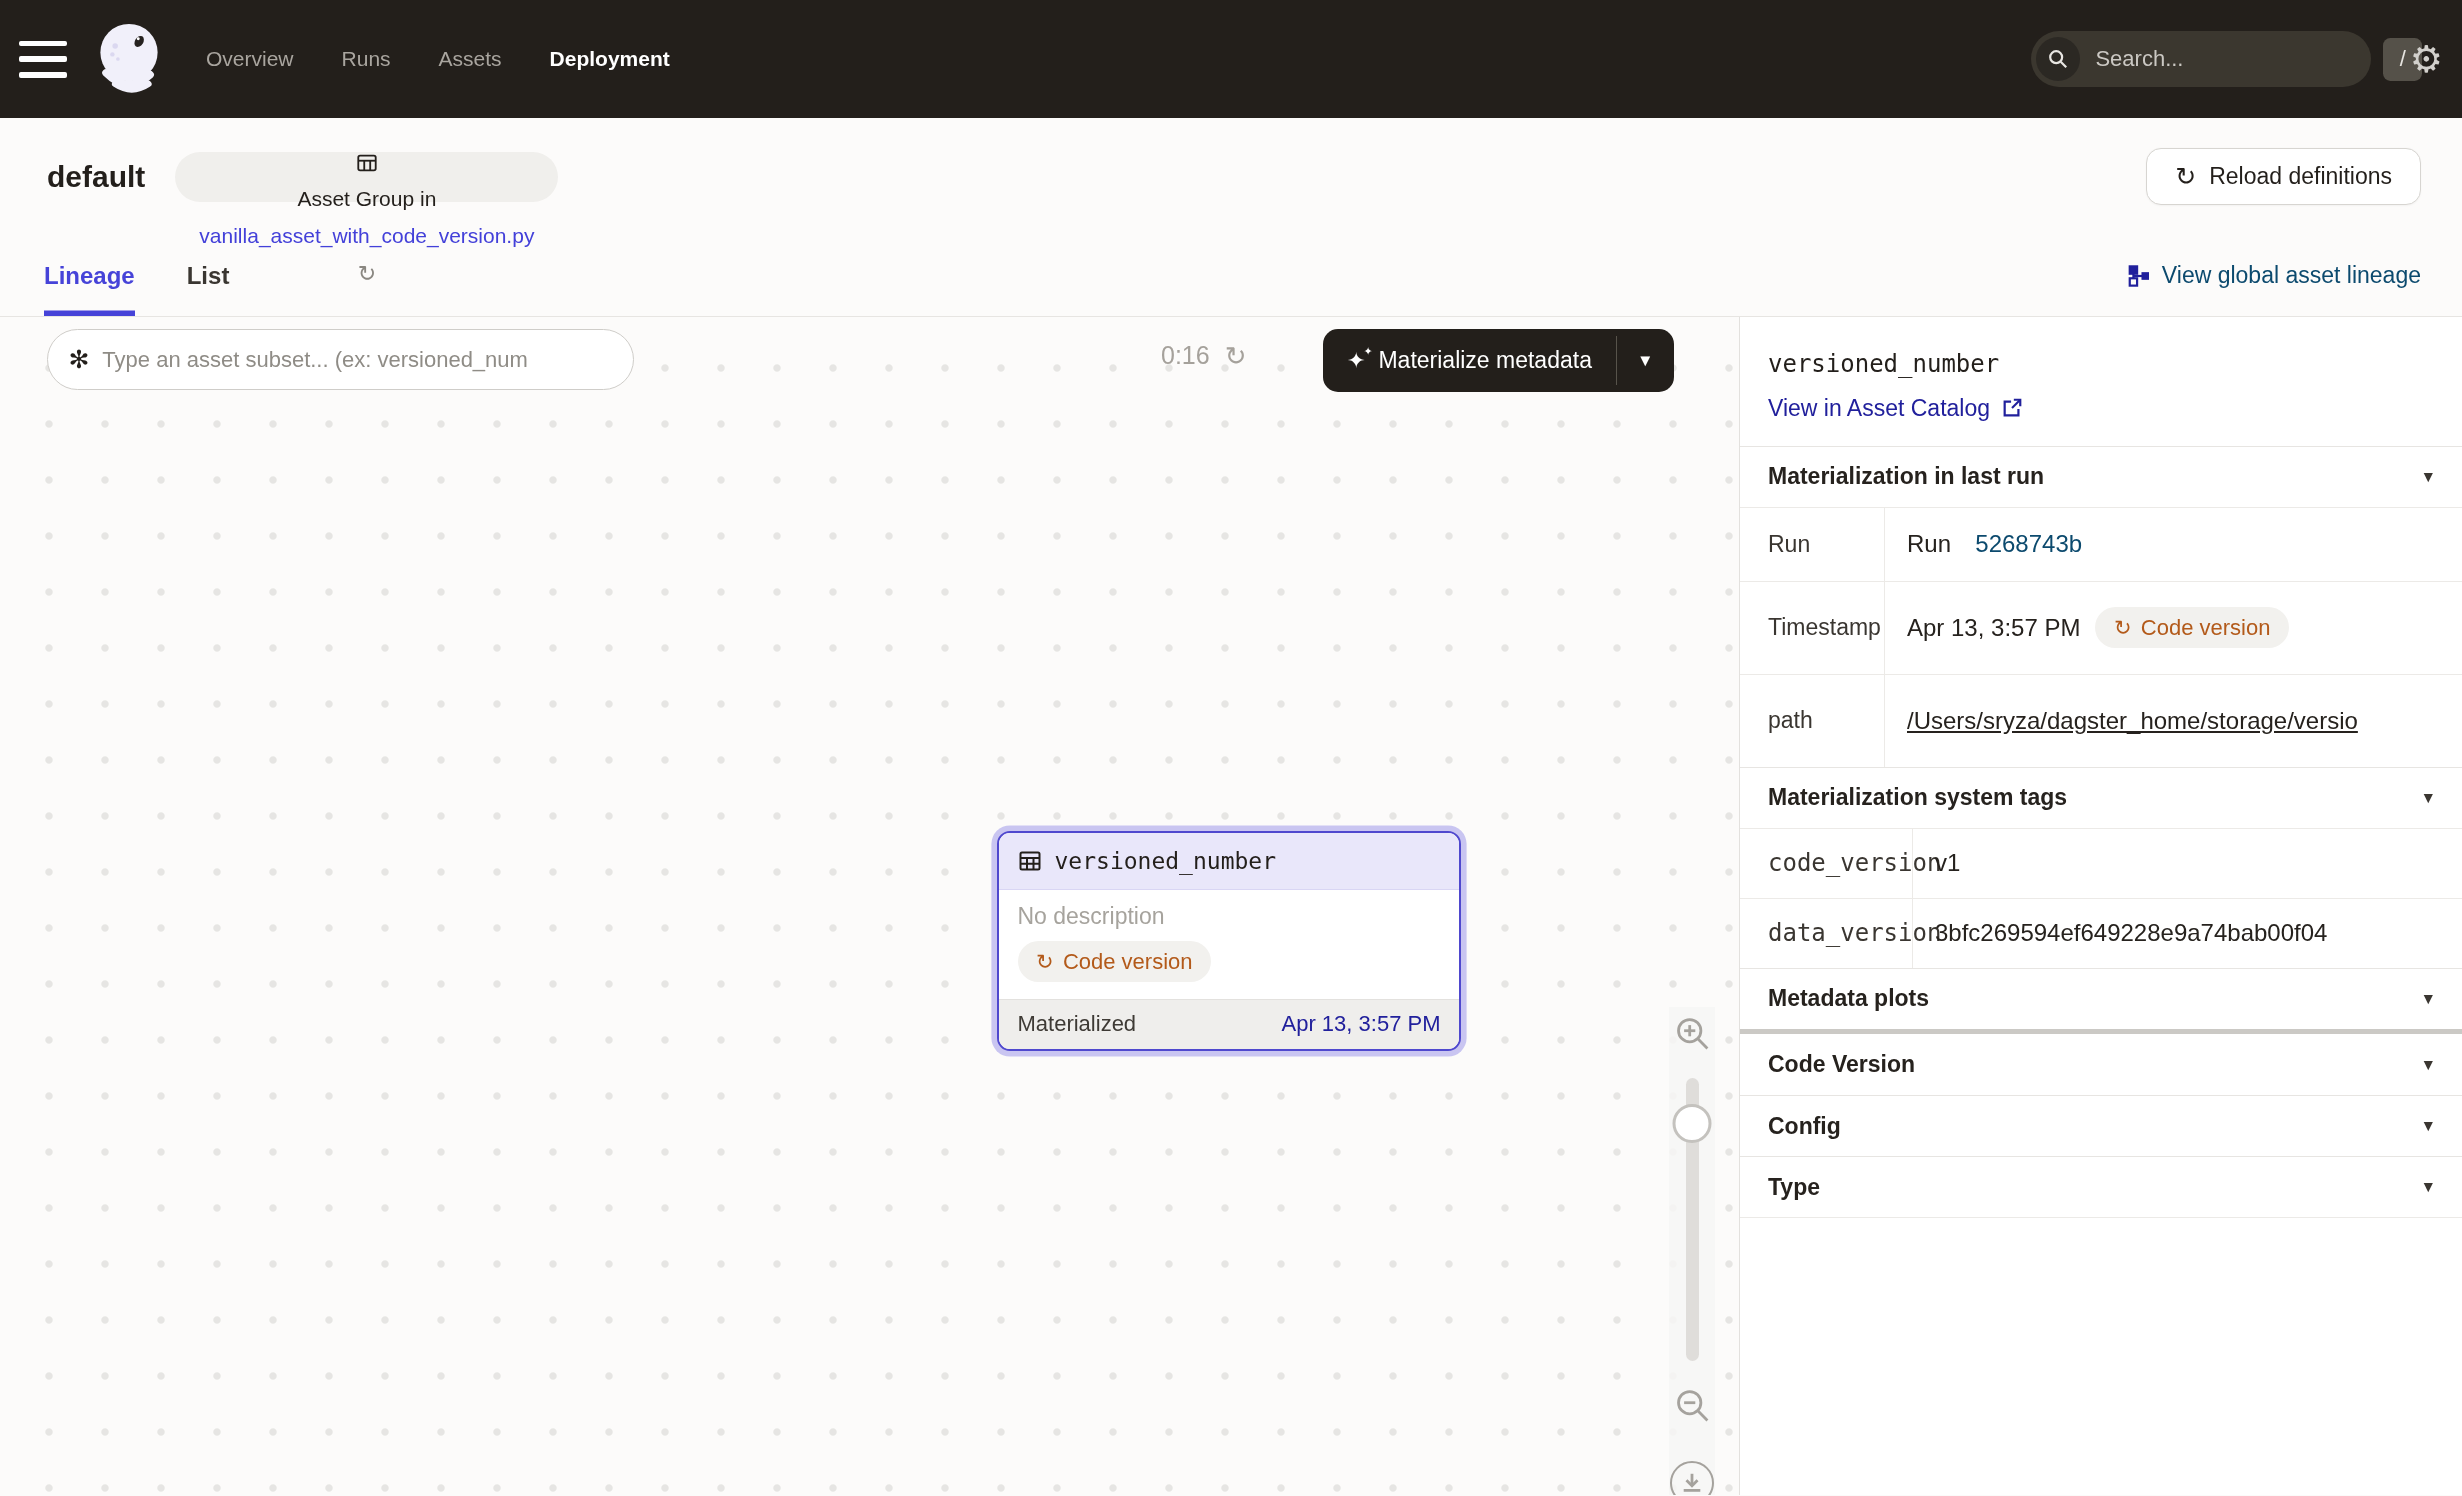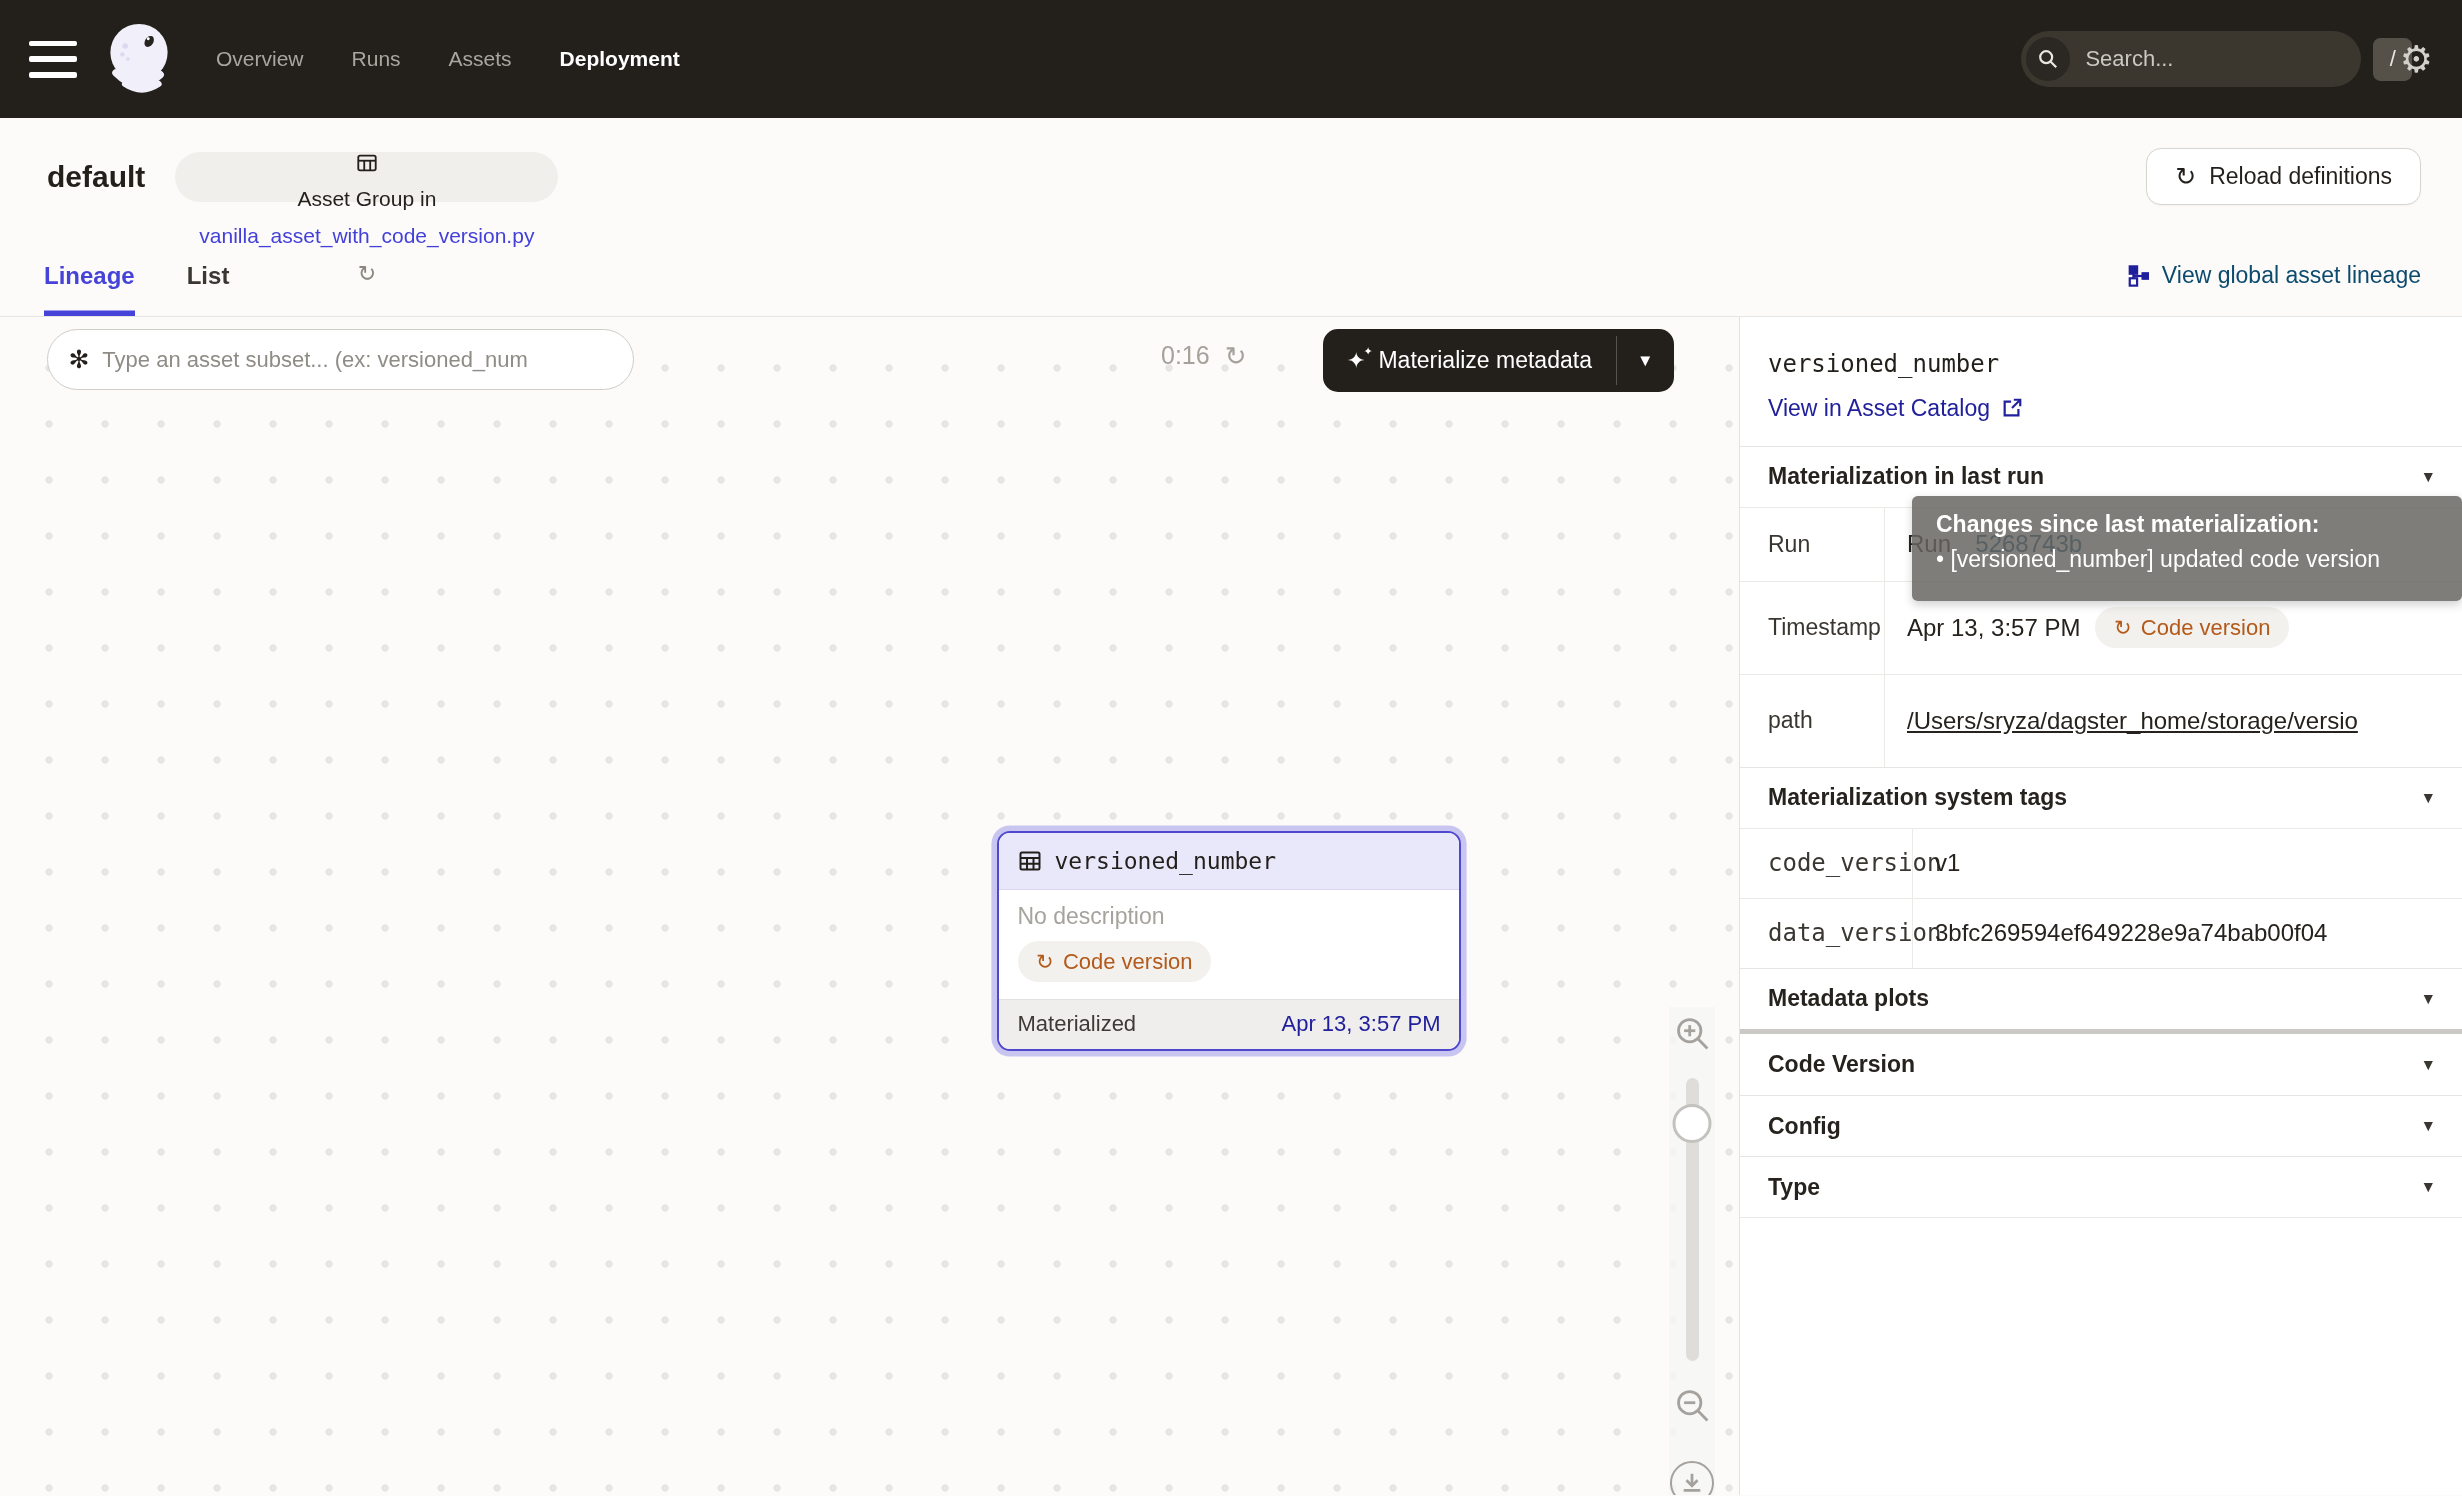--- a/index.html
+++ b/index.html
@@ -1,21 +1,21 @@
 <!DOCTYPE html>
 <html style="font-size:15px"><head>
 <meta charset="utf-8">
 <style>
   * { margin:0; padding:0; box-sizing:border-box; }
   html,body { width:2462px; height:1497px; overflow:hidden; background:#FCFBFA;
               font-family:"Liberation Sans", sans-serif; color:#26221E; }
   .mono { font-family:"DejaVu Sans Mono", monospace; }
 
   
-  .topnav { height:118px; background:#231F1B; display:flex; align-items:center; padding:0 29px; }
+  .topnav { height:118px; background:#231F1B; display:flex; align-items:center; padding:0 19px; }
   .hamburger { width:48px; height:37px; display:flex; flex-direction:column; justify-content:space-between; cursor:pointer; }
   .hamburger span { display:block; height:5.6px; background:#FFFFFF; border-radius:1.9px; }
   .logo { margin-left:26px; width:72px; height:76px; }
   .nav-items { display:flex; align-items:center; gap:48px; margin-left:41px; }
   .nav-link { font-size:21px; font-weight:500; color:#A9A59F; cursor:pointer; }
   .nav-link.active { color:#FFFFFF; font-weight:700; }
   .topnav-spacer { flex:1; }
   .search-pill { width:340px; height:56px; background:#3B372F; border-radius:28px; display:flex; align-items:center; padding:0 13px 0 5.6px; }
   .search-icon-circle { width:44px; height:44px; border-radius:50%; background:#2B2823; display:flex; align-items:center; justify-content:center; flex:none; }
   .search-pill input { flex:1; background:transparent; border:none; outline:none; color:#E8E6E2; font-size:22px; margin-left:15px; font-family:"Liberation Sans",sans-serif; }
@@ -347,19 +347,15 @@
       <span>Config</span>
       <span class="caret">▼</span>
     </div>
 
     <div class="sec-header">
       <span>Type</span>
       <span class="caret">▼</span>
     </div>
     <div class="end-divider"></div>
 
-    <div class="tooltip">
-      <div class="tt-title">Changes since last materialization:</div>
-      <div class="tt-item">• [versioned_number] updated code version</div>
-    </div>
   </aside>
 </div>
 
 
 </body></html>

